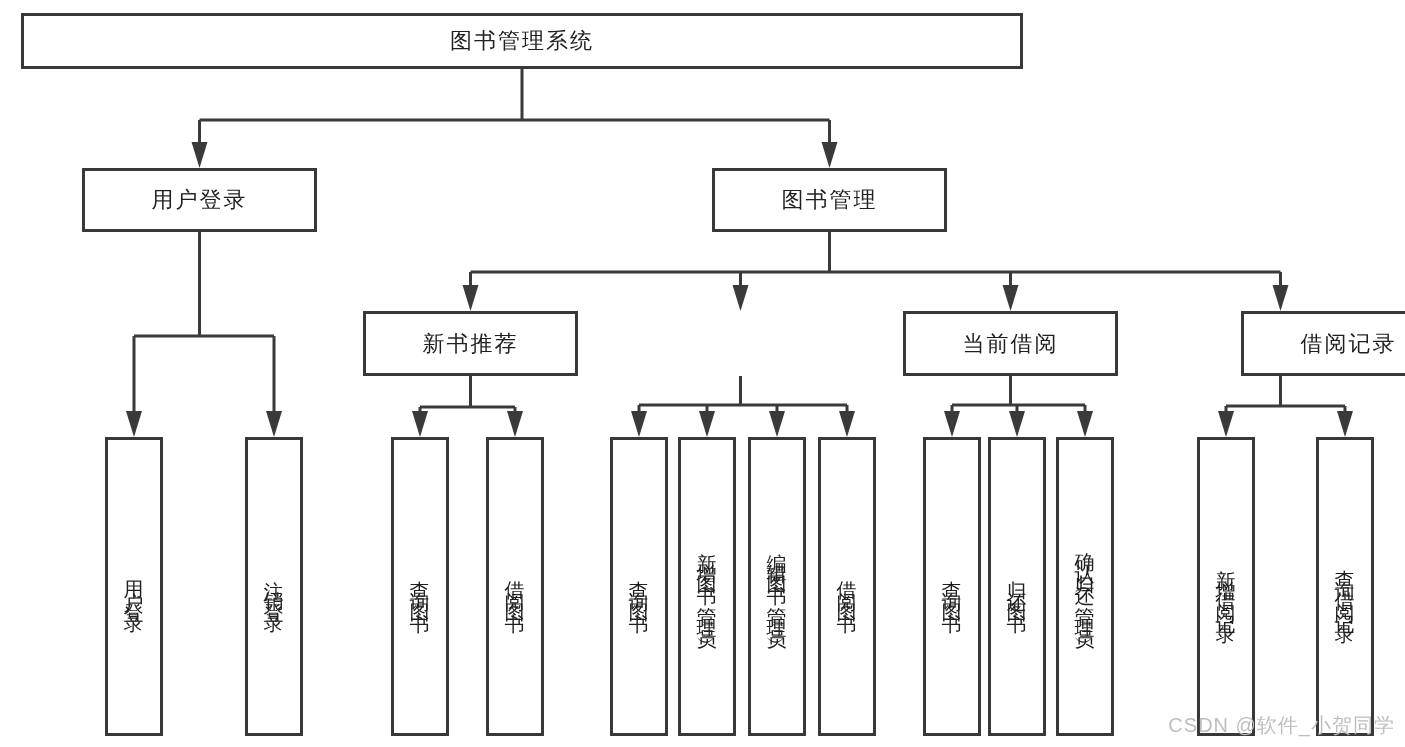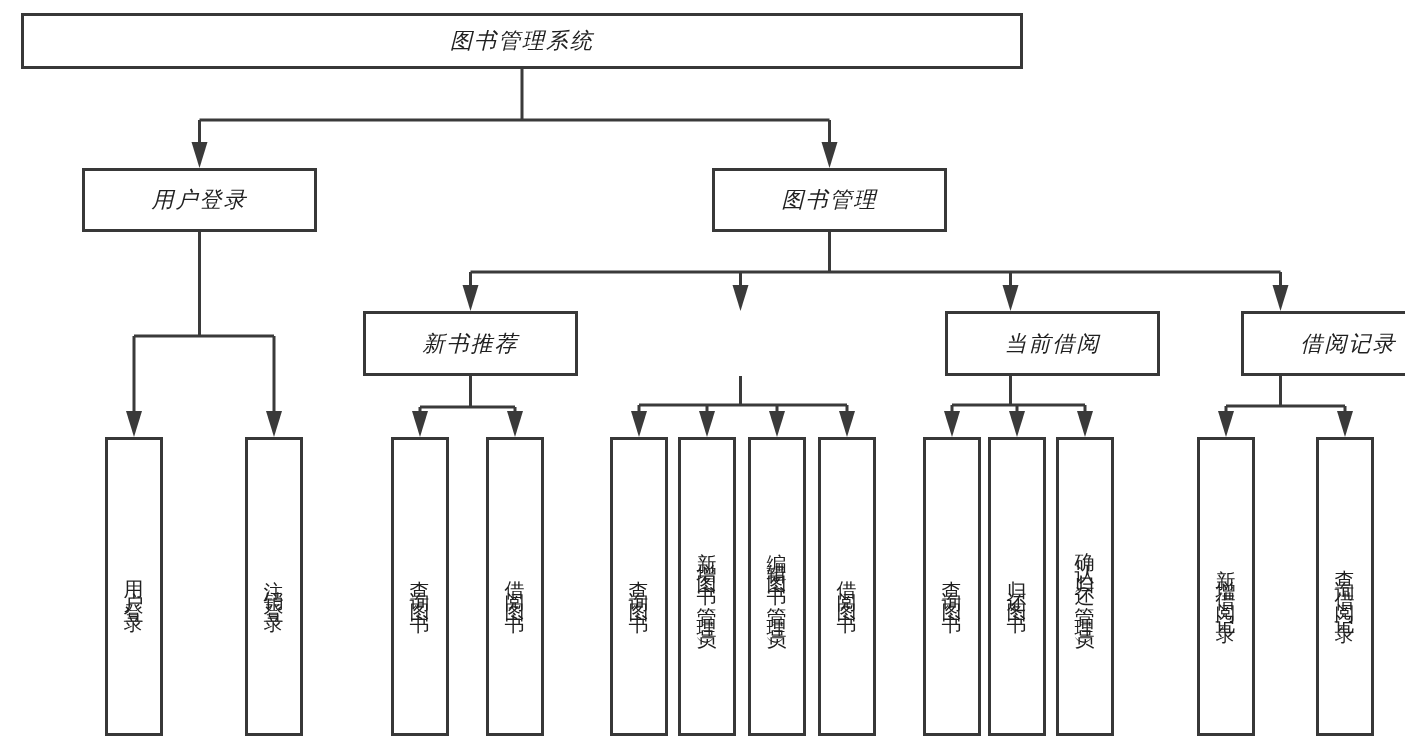--- a/index.html
+++ b/index.html
@@ -17,21 +17,21 @@
   }
   .canvas{position:absolute;inset:0;width:1405px;height:747px;}
   svg.connectors{position:absolute;left:0;top:0;z-index:1;}
   .node{
     position:absolute;z-index:2;background:#fff;
     border:3px solid var(--border);
     display:flex;align-items:center;justify-content:center;
     color:var(--text);
   }
   .node.h span{
-    font-size:22px;letter-spacing:2px;white-space:nowrap;color:var(--text);font-style:italic;
+    font-size:22px;letter-spacing:2px;white-space:nowrap;color:var(--text);
   }
   .node.root span{font-size:22px;}
   .node.v span{
     writing-mode:vertical-rl;text-orientation:mixed;
     font-size:20px;letter-spacing:11px;line-height:1;
     color:var(--text);
   }
   .watermark{
     position:absolute;right:10px;bottom:8px;z-index:5;
     font-size:20px;color:var(--watermark);letter-spacing:1px;
@@ -90,21 +90,21 @@
   <div class="node h" style="left:82px;top:168px;width:235px;height:64px">
     <span>用户登录</span>
   </div>
   <div class="node h" style="left:712px;top:168px;width:235px;height:64px">
     <span>图书管理</span>
   </div>
 
   <div class="node h" style="left:363px;top:311px;width:215px;height:65px">
     <span>新书推荐</span>
   </div>
-  <div class="node h" style="left:945px;top:311px;width:215px;height:65px">
+  <div class="node h" style="left:903px;top:311px;width:215px;height:65px">
     <span>当前借阅</span>
   </div>
   <div class="node h" style="left:1241px;top:311px;width:215px;height:65px">
     <span>借阅记录</span>
   </div>
 
   <div class="node v" style="left:105px;top:437px;width:58px;height:299px">
     <span>用户登录</span>
   </div>
   <div class="node v" style="left:245px;top:437px;width:58px;height:299px">
@@ -141,13 +141,14 @@
     <span>确认归还（管理员）</span>
   </div>
 
   <div class="node v" style="left:1197px;top:437px;width:58px;height:299px">
     <span>新增借阅记录</span>
   </div>
   <div class="node v" style="left:1316px;top:437px;width:58px;height:299px">
     <span>查询借阅记录</span>
   </div>
 
+  <div class="watermark">CSDN @软件_小贺同学</div>
 </div>
 
 </body></html>

